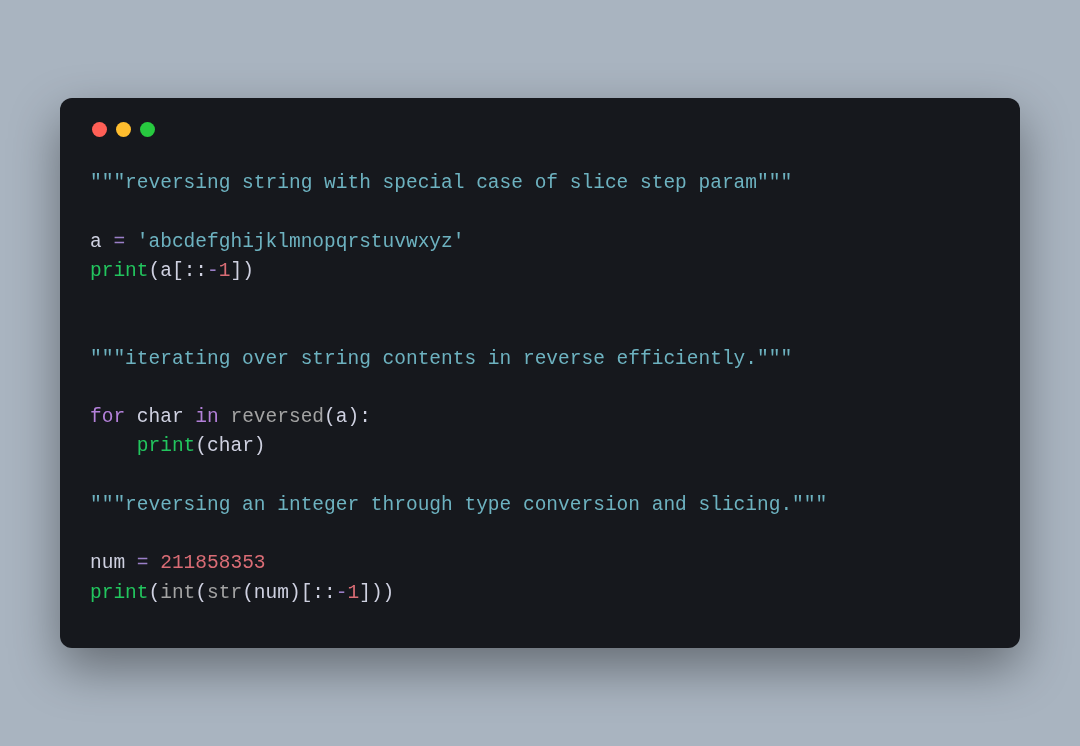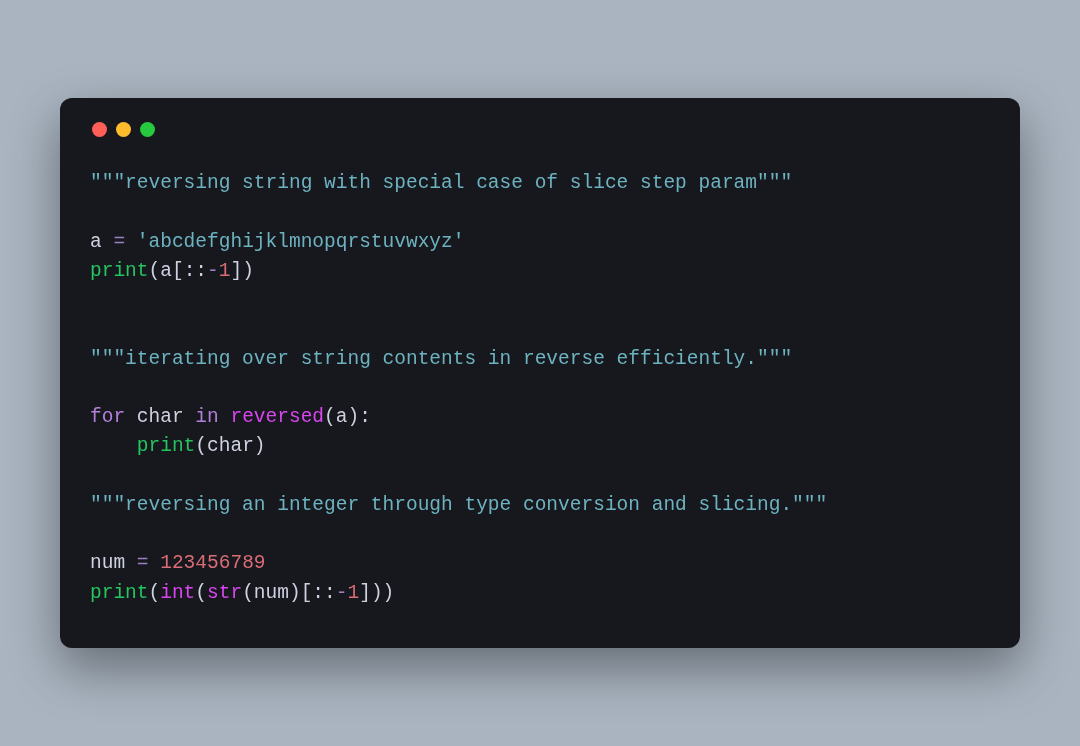--- a/index.html
+++ b/index.html
@@ -45,21 +45,21 @@
     
     .code {
       font-size: 19.5px;
       line-height: 1.5;
       white-space: pre;
       color: #cfd1e1;
     }
     
     .tk-string { color: #6db2c0; }
     .tk-keyword { color: #b380d9; font-family: Liberation Mono, monospace; }
-    .tk-builtin { color: #d946ef; }
+    .tk-builtin { color: #a3a3a3; }
     .tk-func { color: #22c55e; }
     .tk-number { color: #d96c75; }
     .tk-op { color: #9b7fc8; }
     .tk-punct { color: #cfd1e1; }
     .tk-var { color: #cfd1e1; }
   </style>
 </head>
 <body>
 
 <div class="window">
@@ -75,15 +75,15 @@
 <span class="tk-func">print</span><span class="tk-punct">(</span><span class="tk-var">a</span><span class="tk-punct">[</span><span class="tk-punct">::</span><span class="tk-op">-</span><span class="tk-number">1</span><span class="tk-punct">]</span><span class="tk-punct">)</span>
 <span></span>
 <span></span>
 <span class="tk-string">"""iterating over string contents in reverse efficiently."""</span>
 <span></span>
 <span class="tk-keyword">for</span><span> </span><span class="tk-var">char</span><span> </span><span class="tk-keyword">in</span><span> </span><span class="tk-builtin">reversed</span><span class="tk-punct">(</span><span class="tk-var">a</span><span class="tk-punct">)</span><span class="tk-punct">:</span>
 <span>    </span><span class="tk-func">print</span><span class="tk-punct">(</span><span class="tk-var">char</span><span class="tk-punct">)</span>
 <span></span>
 <span class="tk-string">"""reversing an integer through type conversion and slicing."""</span>
 <span></span>
-<span class="tk-var">num</span><span class="tk-op"> = </span><span class="tk-number">123456789</span>
+<span class="tk-var">num</span><span class="tk-op"> = </span><span class="tk-number">211858353</span>
 <span class="tk-func">print</span><span class="tk-punct">(</span><span class="tk-builtin">int</span><span class="tk-punct">(</span><span class="tk-builtin">str</span><span class="tk-punct">(</span><span class="tk-var">num</span><span class="tk-punct">)</span><span class="tk-punct">[</span><span class="tk-punct">::</span><span class="tk-op">-</span><span class="tk-number">1</span><span class="tk-punct">]</span><span class="tk-punct">)</span><span class="tk-punct">)</span></div>
 </div>
 
 </body></html>

